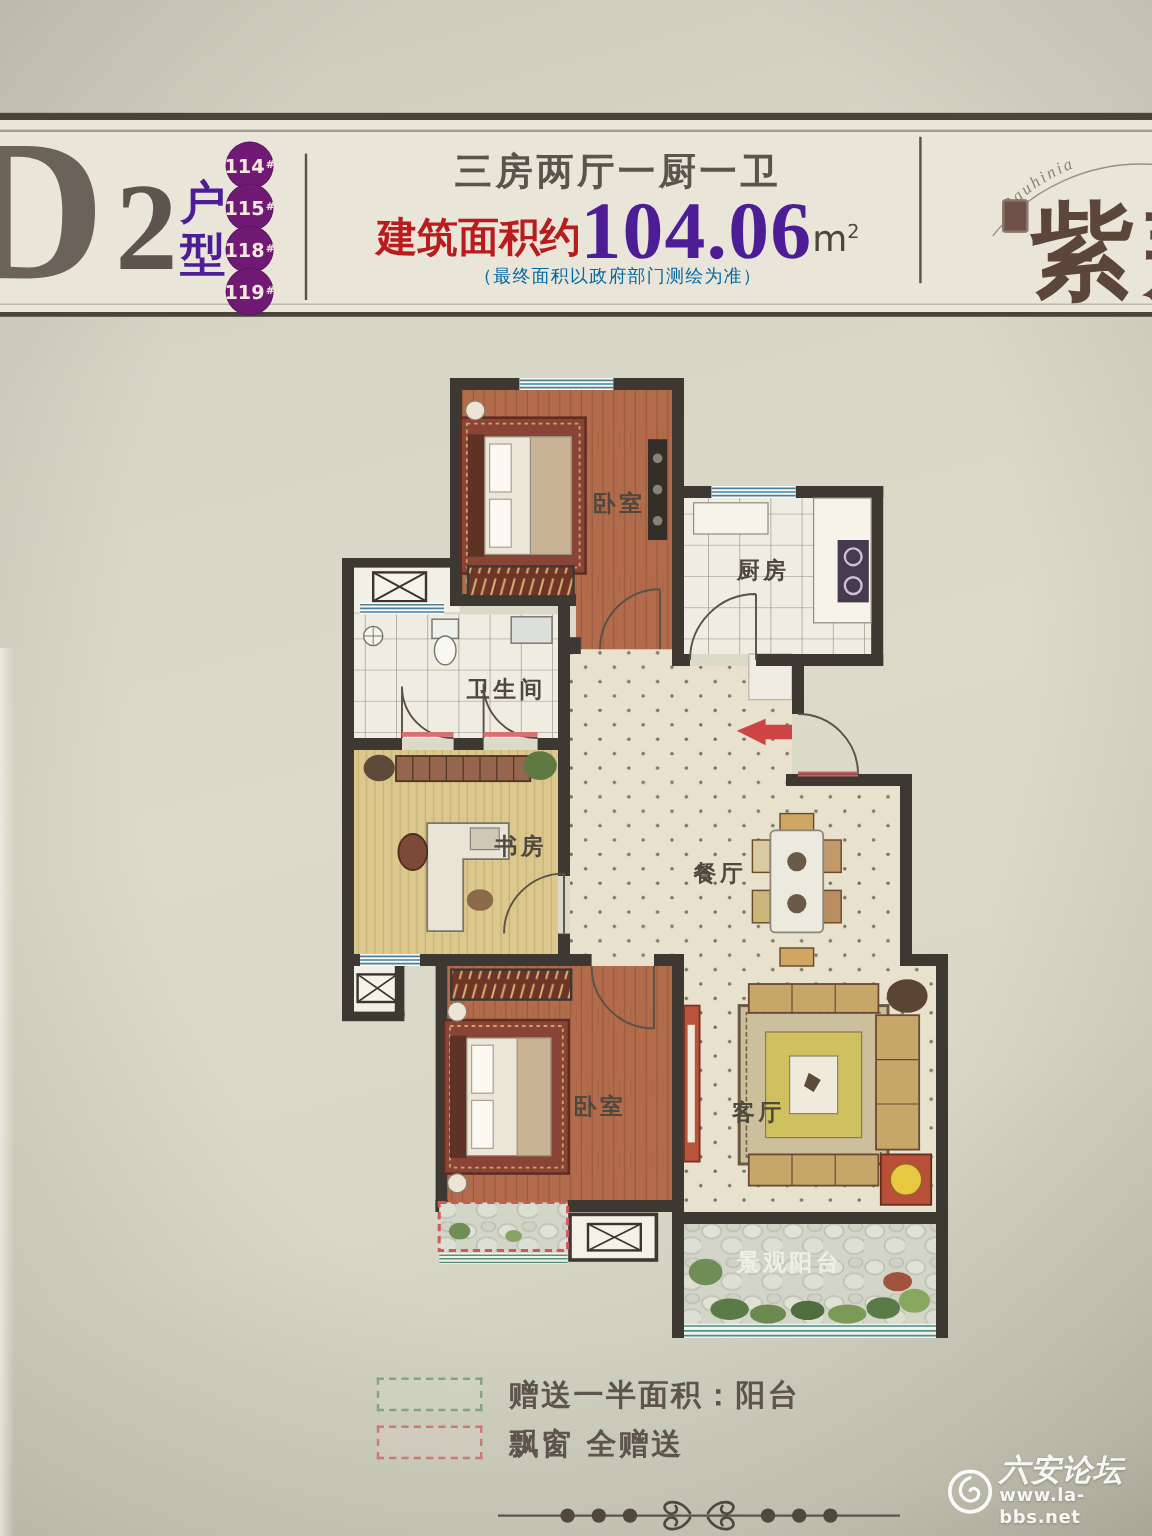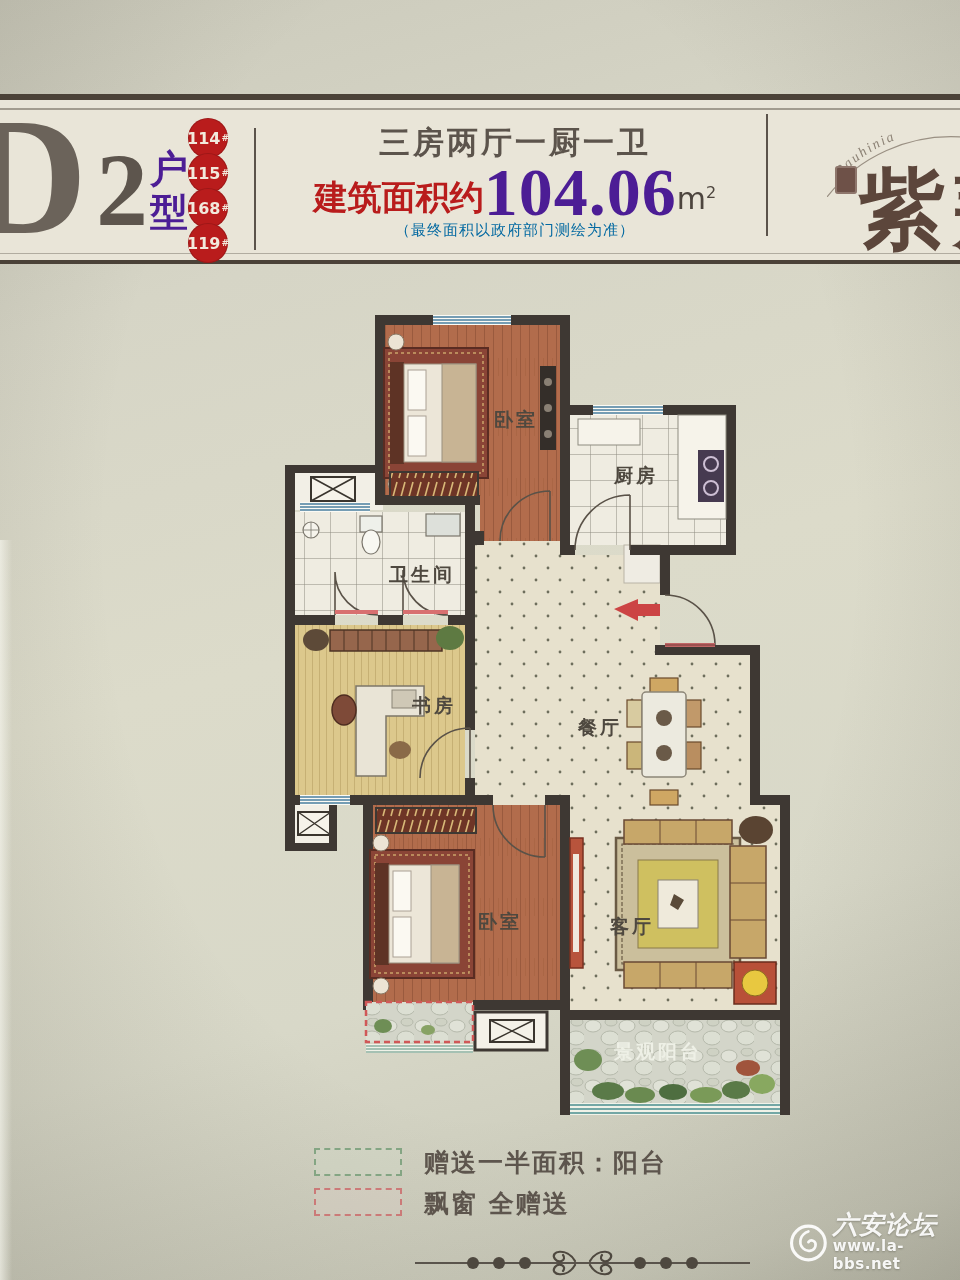--- a/index.html
+++ b/index.html
@@ -18,21 +18,21 @@
     background:#e9e5d8;border-top:6px solid #4b4238;border-bottom:4px solid #4b4238;box-sizing:border-box;}
   .header .innerline-top{position:absolute;left:0;top:8px;width:100%;height:2px;background:rgba(75,66,56,0.45);}
   .header .innerline-bot{position:absolute;left:0;bottom:6px;width:100%;height:1px;background:rgba(75,66,56,0.35);}
   .unit-letter{position:absolute;left:-34px;top:-8px;font-family:"Liberation Serif","DejaVu Serif",serif;
     font-weight:bold;font-size:168px;line-height:1;color:#6b635a;}
   .unit-number{position:absolute;left:96px;top:38px;font-family:"Liberation Serif","DejaVu Serif",serif;
     font-weight:bold;font-size:104px;line-height:1;color:#5d554d;}
   .unit-type{position:absolute;left:150px;top:48px;width:44px;font-size:38px;line-height:1.12;
     color:#4c1d95;font-weight:600;word-break:break-all;letter-spacing:0;}
   .badges{position:absolute;left:188px;top:18px;display:flex;flex-direction:column;}
-  .badge{width:40px;height:40px;border-radius:50%;background:#b91c1c;color:#f2e9dc;
+  .badge{width:40px;height:40px;border-radius:50%;background:#701a75;color:#f2e9dc;
     display:flex;align-items:center;justify-content:center;font-size:16px;font-weight:bold;
     margin-bottom:-5px;box-shadow:inset 0 0 0 1px rgba(0,0,0,0.15);}
   .badge sup{font-size:9px;margin-left:1px;}
   .hdr-divider{position:absolute;width:2px;background:#5b534b;}
   .hdr-div1{left:254px;top:28px;height:122px;}
   .hdr-div2{left:766px;top:14px;height:122px;}
   .hdr-center{position:absolute;left:268px;top:22px;width:494px;text-align:center;color:#574f47;}
   .hdr-title{font-size:31px;font-weight:700;letter-spacing:3px;color:#5c544c;}
   .hdr-arealine{margin-top:-2px;white-space:nowrap;}
   .area-prefix{font-size:34px;font-weight:700;color:#b91c1c;vertical-align:baseline;}
@@ -83,21 +83,21 @@
   <div class="badges">
     <div class="badge">
         <span>114</span>
         <sup>#</sup>
       </div>
     <div class="badge">
         <span>115</span>
         <sup>#</sup>
       </div>
     <div class="badge">
-        <span>168</span>
+        <span>118</span>
         <sup>#</sup>
       </div>
     <div class="badge">
         <span>119</span>
         <sup>#</sup>
       </div>
   </div>
 
   <div class="hdr-divider hdr-div1"></div>
 

